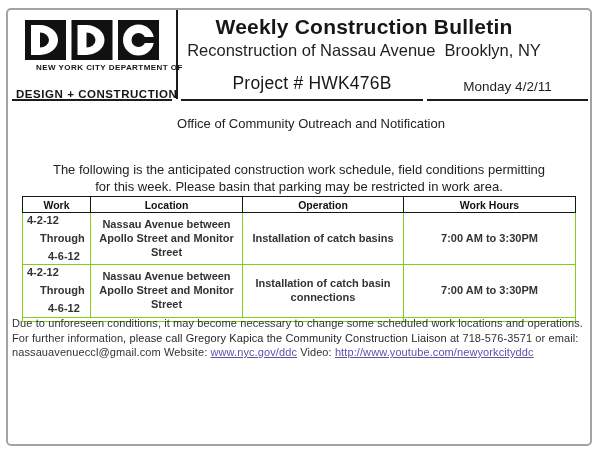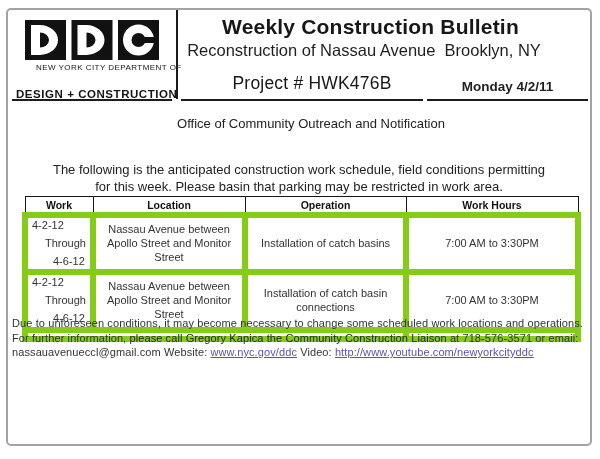--- a/index.html
+++ b/index.html
@@ -11,49 +11,49 @@
   }
   .page {
     position:absolute; left:6px; top:8px; width:582px; height:434px;
     border:2px solid #a3a3a3; border-radius:5px; background:#fff;
     box-sizing:content-box;
   }
   
   .logo-block { position:absolute; left:8px; top:10px; width:158px; }
   .logo-squares { display:block; margin-left:9px; }
   .org1 {
-    font-size:8px; font-weight:normal; letter-spacing:0.45px;
+    font-size:8px; font-weight:bold; letter-spacing:0.45px;
     color:#151515; white-space:nowrap; margin-top:3px;padding-left:20px;
   }
   .org2 {
     font-size:11.5px; font-weight:bold; letter-spacing:0.55px;
     color:#151515; white-space:nowrap; margin-top:16px;
   }
   .vdiv { position:absolute; left:168px; top:0; width:2px; height:89px; background:#1c1c1c; }
   .rule { position:absolute; top:89px; height:2px; background:#1c1c1c; }
   .rule.seg1 { left:4px;   width:160px; }
   .rule.seg2 { left:173px; width:242px; }
   .rule.seg3 { left:419px; width:161px; }
 
   .title {
-    position:absolute; left:168px; top:5px; width:376px; text-align:left;
-    font-size:21px; font-weight:bold; color:#171717; letter-spacing:0.2px;margin-left:46px;
+    position:absolute; left:168px; top:5px; width:376px; text-align:center;
+    font-size:21px; font-weight:bold; color:#171717; letter-spacing:0.2px;
   }
   .subtitle {
     position:absolute; left:158px; top:31px; width:396px; text-align:center;
     font-size:16.5px; color:#1f1f1f; white-space:pre;
   }
   .project {
     position:absolute; left:173px; top:63px; width:242px; box-sizing:border-box;
     padding-left:20px; text-align:center; font-size:17.5px; color:#171717;
     letter-spacing:0.2px;
   }
   .bulletin-date {
     position:absolute; left:419px; top:69px; width:161px; text-align:center;
-    font-size:13.5px; color:#1f1f1f;font-weight:bold;
+    font-size:13.5px; color:#1f1f1f;
   }
 
   
   .office {
     position:absolute; left:12px; top:106px; width:100%; text-align:center;
     font-size:13px; color:#222;
   }
   .intro {
     position:absolute; left:0; top:143px; width:100%; text-align:center;
     font-size:13px; color:#222; line-height:1.33;margin-top:8px;
@@ -64,22 +64,22 @@
   table.sched { border-collapse:collapse; width:553px; table-layout:fixed; }
   .sched col.c-date { width:68px; }
   .sched col.c-loc  { width:152px; }
   .sched col.c-op   { width:161px; }
   .sched col.c-hrs  { width:172px; }
   .sched th {
     border:1px solid #161616; font-size:10.5px; font-weight:bold;
     color:#111; padding:1px 2px; text-align:center; height:13px;
   }
   .sched td {
-    border:6px solid #84cc16; font-size:11px; color:#333;
-    text-align:center; vertical-align:middle; padding:2px 4px; line-height:1.25;
+    border:1px solid #84cc16; font-size:11px; color:#333;
+    text-align:center; vertical-align:middle; padding:2px 4px; line-height:1.25;font-weight:bold;
   }
   .sched td.date-cell { text-align:left; vertical-align:top; padding:1px 0 1px 3px; }
   .date-cell .dl0 { padding-left:1px; }
   .date-cell .dl1 { padding-left:14px; padding-top:4px; }
   .date-cell .dl2 { padding-left:22px; padding-top:4px; }
   tr.row-main-1 td { height:33px; }
   tr.row-main-2 td { height:39px; }
   tr.row-spacer td { height:3px; padding:0; }
 
   

